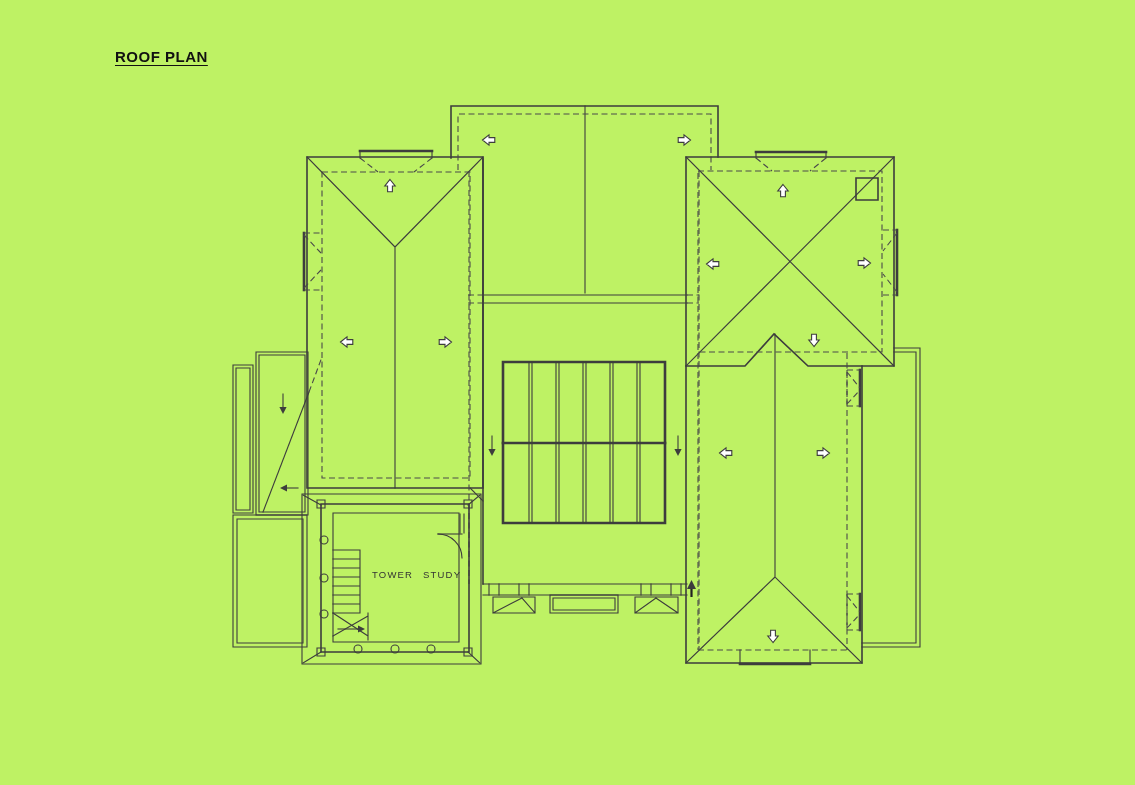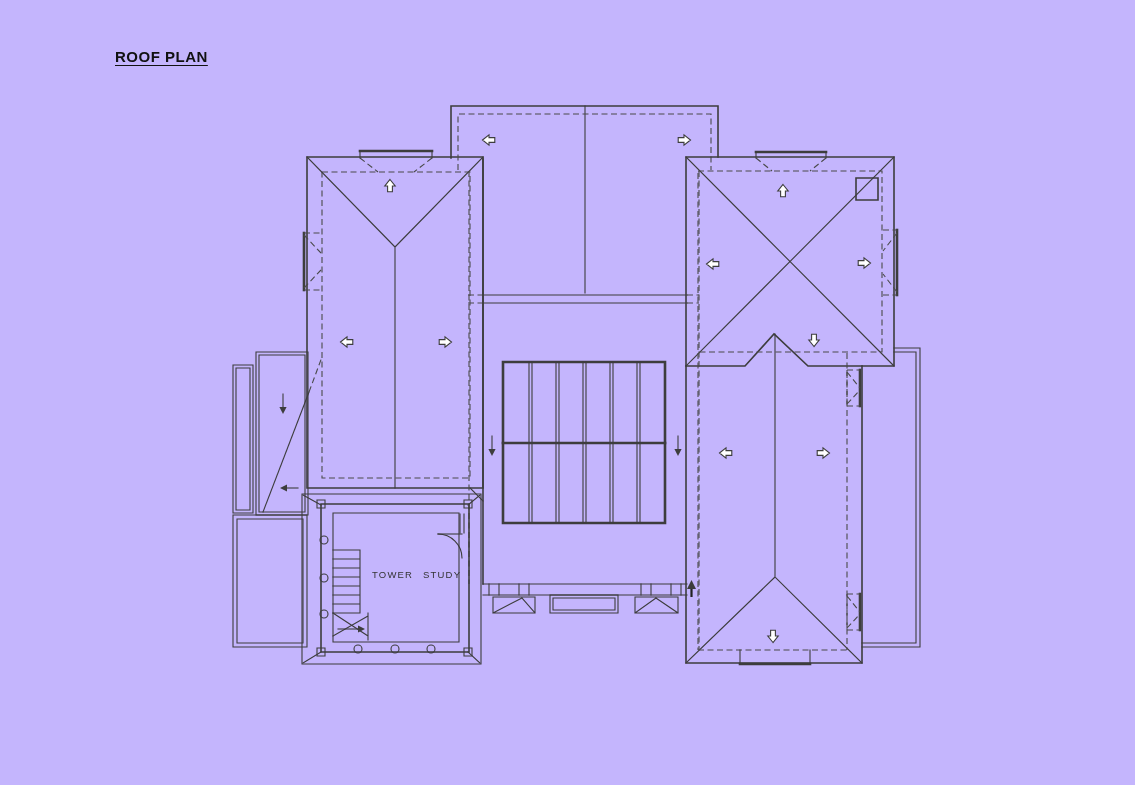--- a/index.html
+++ b/index.html
@@ -1,16 +1,16 @@
 <!DOCTYPE html>
 <html><head>
 <meta charset="utf-8">
 <style>
   html,body{margin:0;padding:0;background:#fff;}
-  .page{position:relative;width:1135px;height:785px;background:#c4b5fd;overflow:hidden;
+  .page{position:relative;width:1135px;height:785px;background:#bef264;overflow:hidden;
         font-family:"Liberation Sans",sans-serif;text-align:center;}
   .title{position:absolute;left:115px;top:48px;font-size:15px;font-weight:bold;
          letter-spacing:.5px;color:#111;text-decoration:underline;
          text-underline-offset:3px;}
   svg{position:absolute;left:0;top:0;}
   svg *{vector-effect:non-scaling-stroke;}
   .ln{stroke:#3d3d3d;stroke-width:1.1;fill:none;stroke-linecap:square;}
   .md{stroke:#3d3d3d;stroke-width:1.6;fill:none;stroke-linecap:square;}
   .tk{stroke:#3d3d3d;stroke-width:2.6;fill:none;stroke-linecap:square;}
   .dsh{stroke:#4a4a4a;stroke-width:1.1;fill:none;stroke-dasharray:6 3.5;stroke-linecap:butt;}

